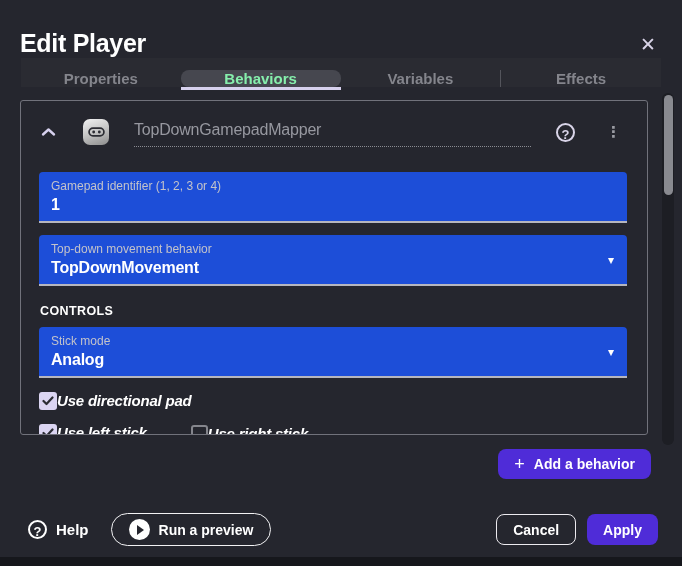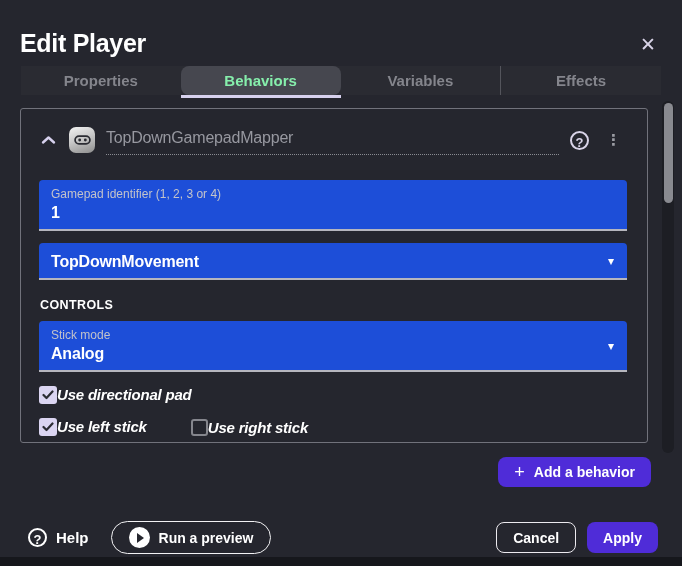--- a/index.html
+++ b/index.html
@@ -22,21 +22,21 @@
   .dlg-title {
     color: #ffffff; font-size: 25px; font-weight: 700; letter-spacing: -0.3px;
   }
   .close-btn {
     background: none; border: none; cursor: pointer;
     color: #d9d4e8; font-size: 19px; line-height: 1; padding: 6px 4px;
     font-family: "DejaVu Sans", sans-serif;
   }
   
   .tabbar {
-    display: flex; margin: 8px 21px; height: 29px; background: #2a2b32;
+    display: flex; margin: 0 21px; height: 29px; background: #2a2b32; align-items: flex-end;
   }
   .tab {
     flex: 1; display: flex; align-items: center; justify-content: center;
     font-size: 15px; font-weight: 700; color: #84858c; cursor: pointer;
     position: relative; border: none; background: transparent;
     font-family: "Liberation Sans", sans-serif;
   }
   .tab.active {
     background: #46474f; color: #86efac; border-radius: 8px;
   }
@@ -56,21 +56,21 @@
   .scrollbar-track {
     position: absolute; top: -7px; right: -12px;
     width: 12px; height: 352px; background: #1d1e24; border-radius: 6px;
   }
   .scrollbar-thumb {
     width: 9px; height: 100px; margin: 2px auto 0;
     background: #898a90; border-radius: 5px; cursor: pointer;
   }
   
   .behavior-header {
-    display: flex; align-items: center; gap: 11px; margin-top: 6px; height: 34px;
+    display: flex; align-items: center; gap: 25px; margin-top: 6px; height: 34px;
   }
   .collapse-btn { background:none; border:none; cursor:pointer; display:flex; padding: 2px; }
   .gamepad-badge {
     width: 26px; height: 26px; border-radius: 7px; flex: 0 0 auto;
     background: linear-gradient(160deg, #f2f2f2 0%, #c9c9c9 45%, #8d8d8d 100%);
     display: flex; align-items: center; justify-content: center;
   }
   .behavior-name {
     flex: 1; color: #9798a0; font-size: 16px; letter-spacing: -0.2px;
     border-bottom: 1px dotted #8a8b92; padding-bottom: 7px; margin-top: 3px;
@@ -199,20 +199,21 @@
         <button class="help-circle">?</button>
         <button class="kebab-btn">⋮</button>
       </div>
 
       <div class="field first">
         <span class="field-label">Gamepad identifier (1, 2, 3 or 4)</span>
         <div class="field-value">1</div>
       </div>
 
       <div class="field select">
+        <span class="field-label">Top-down movement behavior</span>
         <div class="field-value">TopDownMovement</div>
         <span class="caret">▾</span>
       </div>
 
       <div class="section-title">CONTROLS</div>
 
       <div class="field select">
         <span class="field-label">Stick mode</span>
         <div class="field-value">Analog</div>
         <span class="caret">▾</span>

